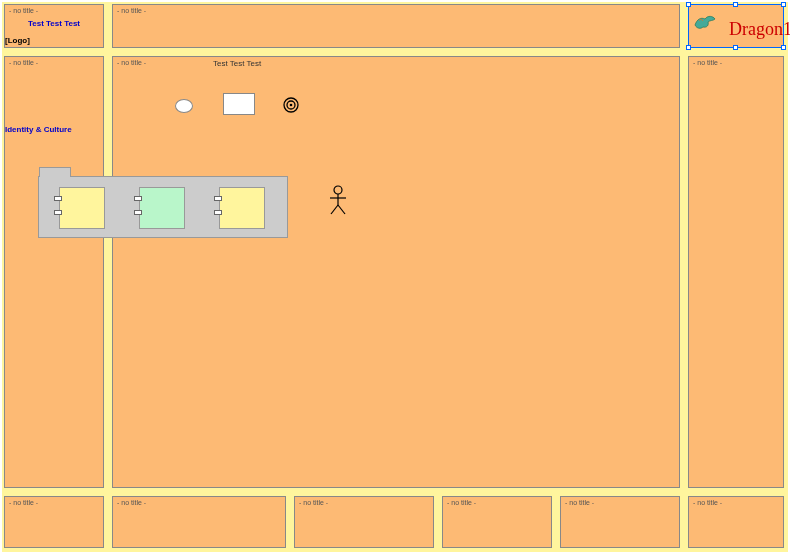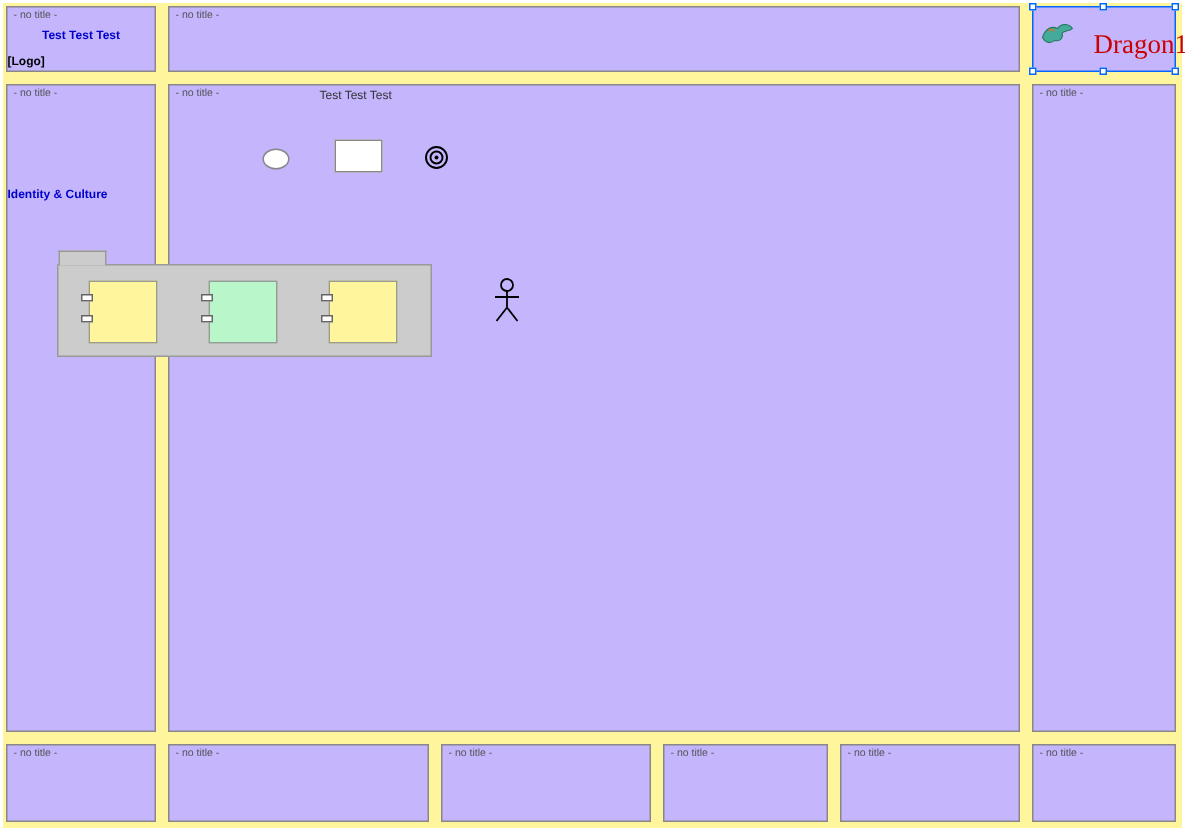--- a/index.html
+++ b/index.html
@@ -13,21 +13,21 @@
     position: relative;
     overflow: hidden;
   }
   .outer {
     position: absolute;
     top: 2px; left: 2px; right: 2px; bottom: 2px;
     background: #FFF59D;
   }
   .panel {
     position: absolute;
-    background: #c4b5fd;
+    background: #fdba74;
     border: 1px solid #888;
   }
   .panel-label {
     position: absolute;
     top: 2px;
     left: 4px;
     font-size: 7px;
     color: #555;
   }
   .top-left {

